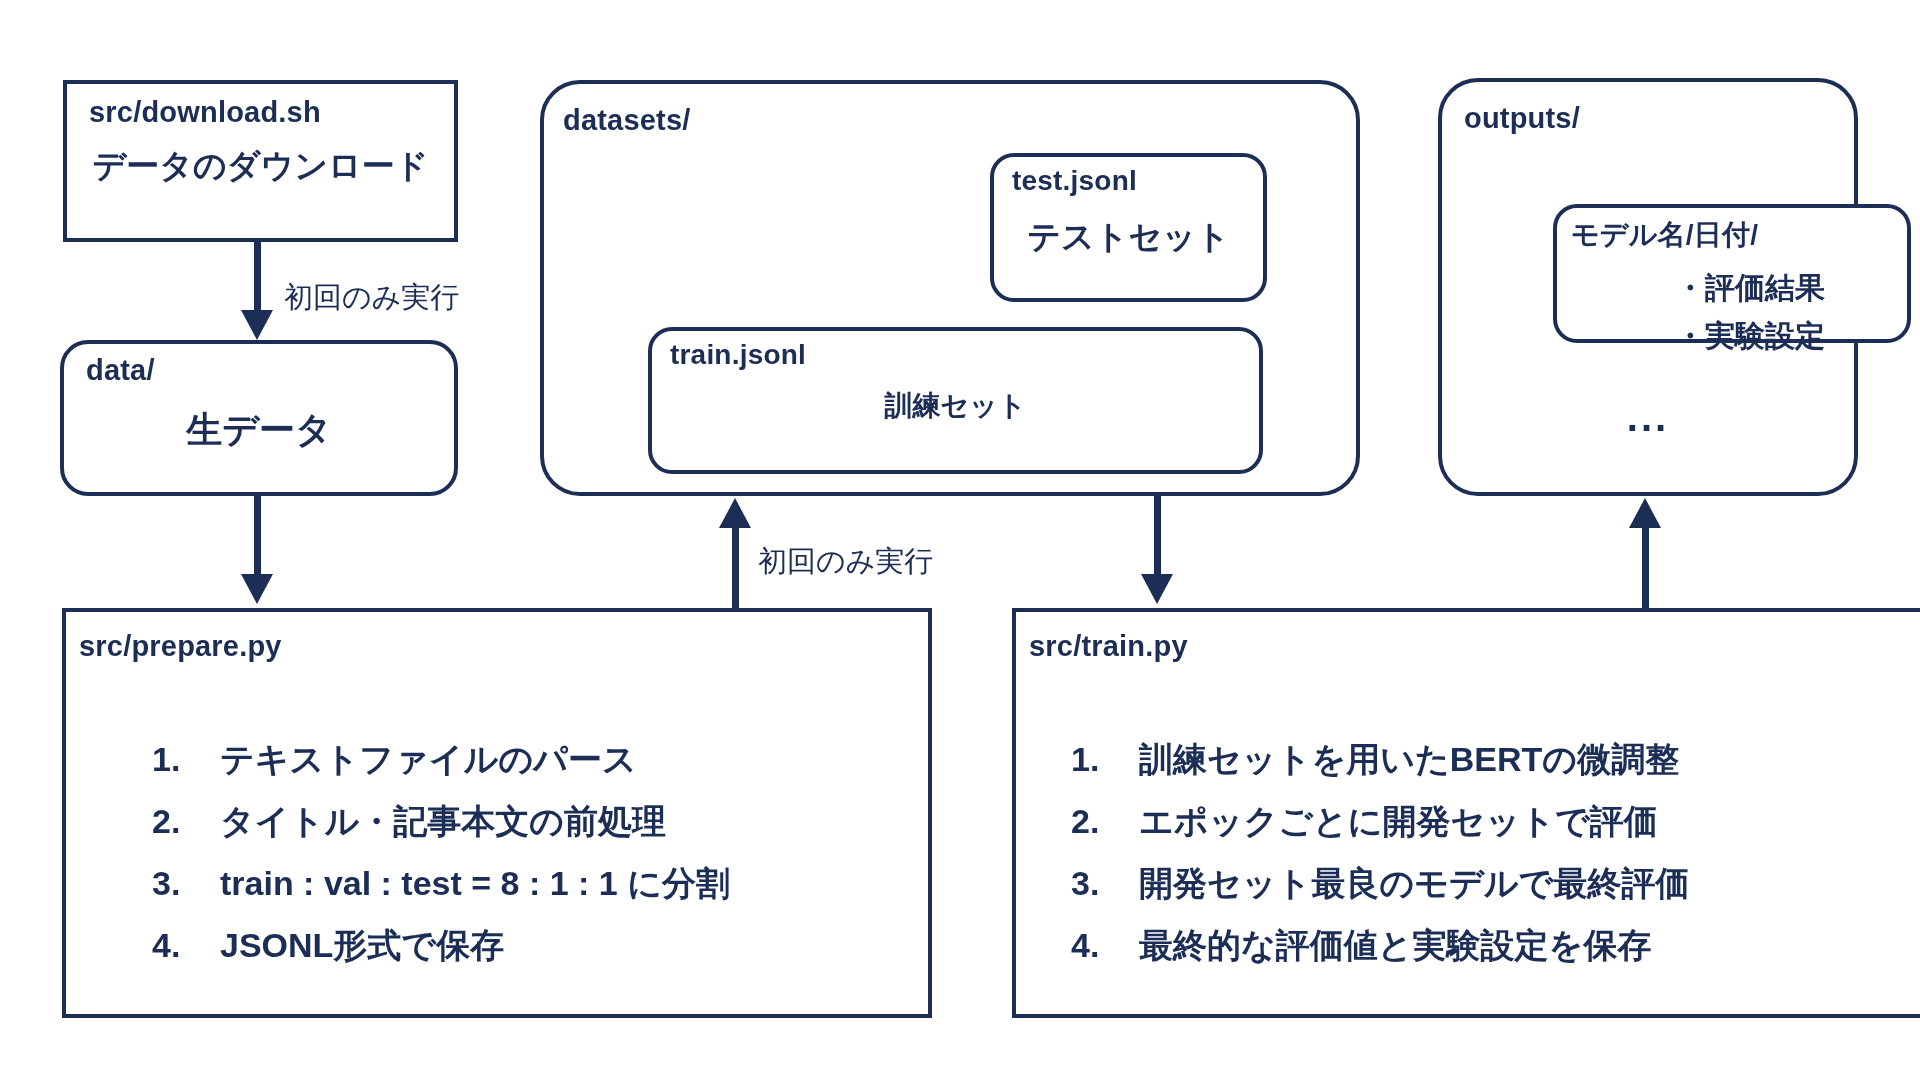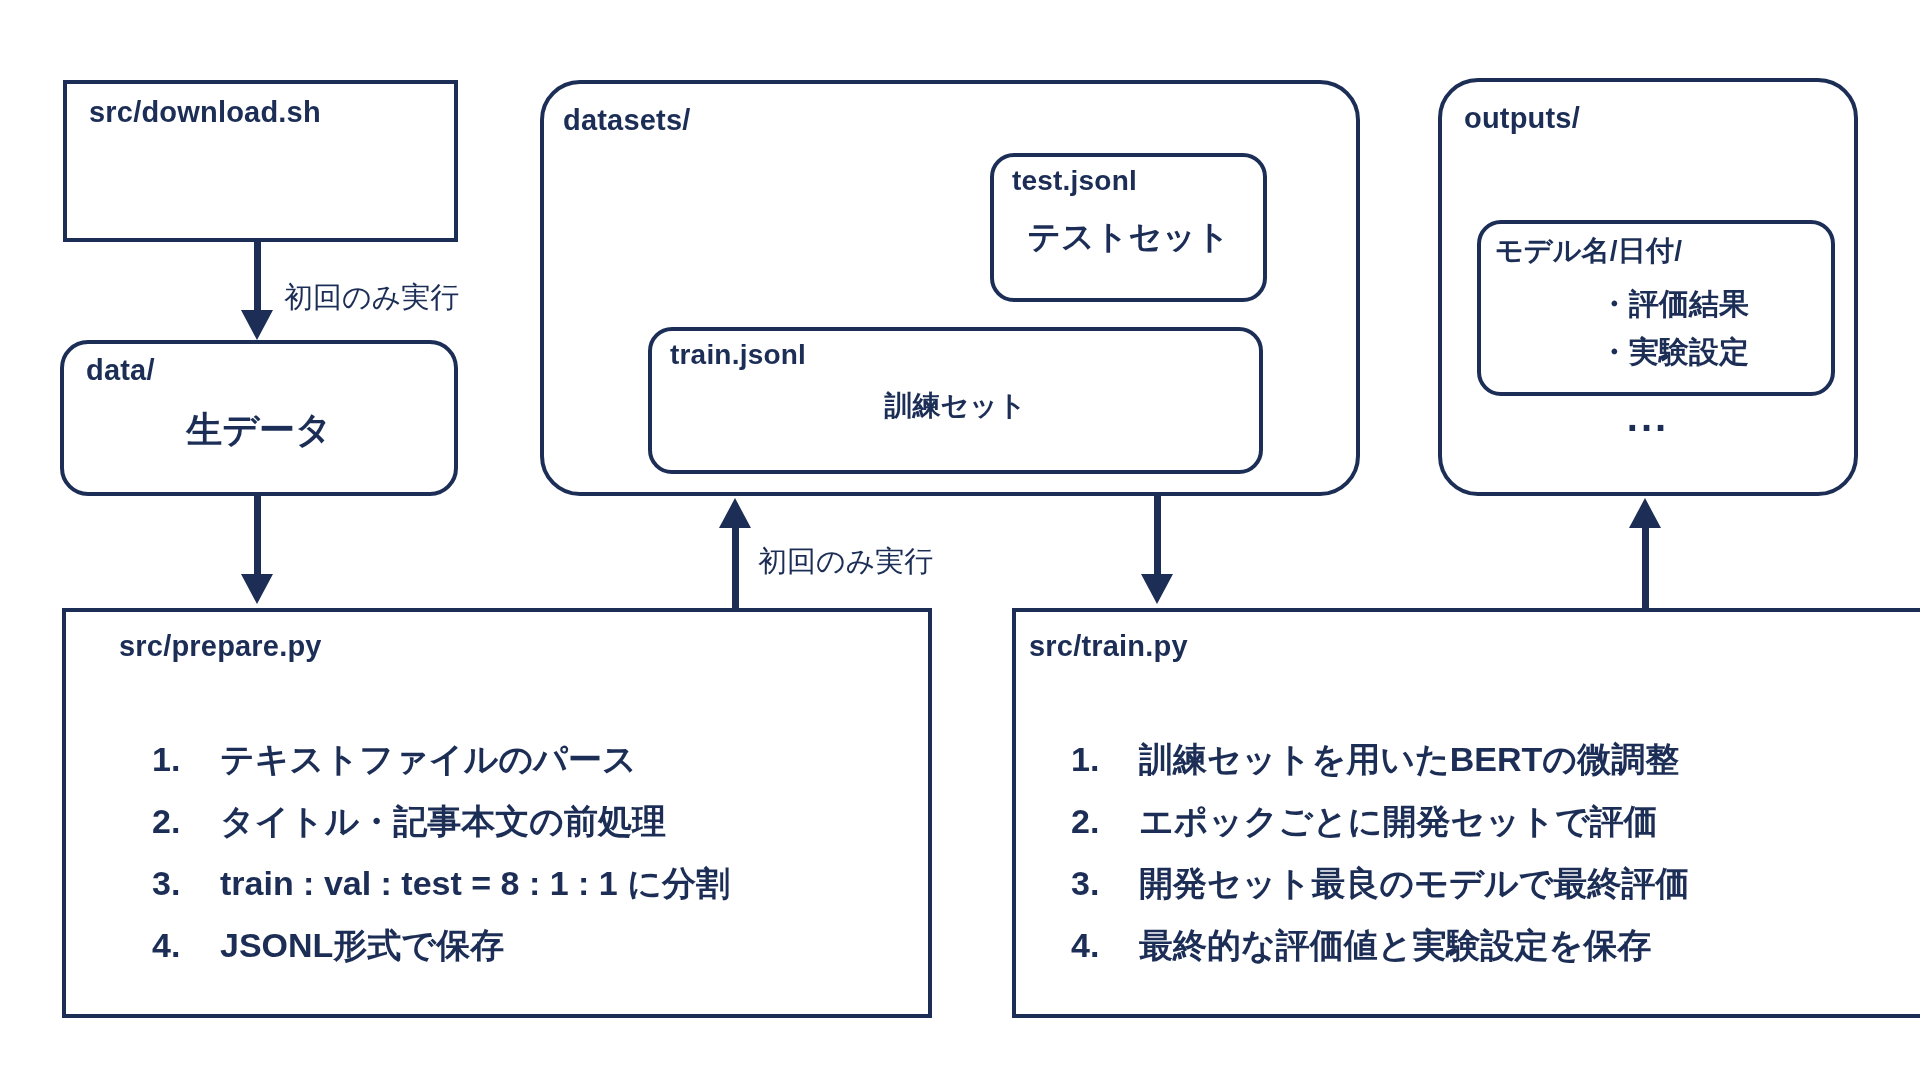--- a/index.html
+++ b/index.html
@@ -37,40 +37,40 @@
   
   #box-download { left:63px;  top:80px;  width:395px; height:162px; }
   #box-download .box-title { left:22px; top:12px; }
   #box-download .box-body  { top:60px; font-size:33px; }
 
   #box-data { left:60px; top:340px; width:398px; height:156px; }
   #box-data .box-title { left:22px; top:10px; }
   #box-data .box-body  { top:62px; font-size:36px; }
 
   #box-prepare { left:62px; top:608px; width:870px; height:410px; }
-  #box-prepare .box-title { left:13px; top:18px;margin-left:40px; }
+  #box-prepare .box-title { left:13px; top:18px; }
 
   #box-datasets { left:540px; top:80px; width:820px; height:416px; }
   #box-datasets .box-title { left:19px; top:20px; }
 
   #box-val  { left:652px; top:153px; width:273px; height:149px; }
   #box-test { left:990px; top:153px; width:277px; height:149px; }
   #box-val .box-title, #box-test .box-title, #box-train .box-title { left:18px; top:8px; font-size:28px; }
   #box-val .box-body, #box-test .box-body { top:58px; font-size:33px; }
 
   #box-train { left:648px; top:327px; width:615px; height:147px; }
   #box-train .box-body { top:56px; font-size:28px; }
 
   #box-trainpy { left:1012px; top:608px; width:1023px; height:410px; }
   #box-trainpy .box-title { left:13px; top:18px; }
 
   #box-outputs { left:1438px; top:78px; width:420px; height:418px; }
   #box-outputs .box-title { left:22px; top:20px; }
 
-  #box-modeldir { left:1477px; top:204px; width:358px; height:176px;margin-top:16px; }
+  #box-modeldir { left:1553px; top:204px; width:358px; height:139px; }
   #box-modeldir .box-title { left:14px; top:8px; font-size:28px; }
   .bullet-list { position:absolute; left:118px; top:56px; font-weight:700; font-size:30px; line-height:48px; white-space:nowrap; }
 
   #ellipsis { position:absolute; left:1438px; top:395px; width:420px; text-align:center;
               font-weight:700; font-size:40px; letter-spacing:3px; }
 
   #arrow-a { left:241px;  top:242px; height:98px;  }
   #arrow-a .shaft { height:70px; }
   #arrow-b { left:241px;  top:496px; height:108px; }
   #arrow-b .shaft { height:80px; }
@@ -92,20 +92,21 @@
   .steps-trainpy .s0 { top:125px; } .steps-trainpy .s1 { top:187px; }
   .steps-trainpy .s2 { top:249px; } .steps-trainpy .s3 { top:311px; }
 </style>
 </head>
 <body>
 
 <div class="stage">
 
   <div class="box" id="box-download">
     <div class="box-title">src/download.sh</div>
+    <div class="box-body">データのダウンロード</div>
   </div>
 
   <div class="arrow down" id="arrow-a">
     <div class="shaft"></div>
     <div class="head"></div>
   </div>
   <div class="edge-label" id="edge-label-a">初回のみ実行</div>
 
   <div class="box rounded-md" id="box-data">
     <div class="box-title">data/</div>

